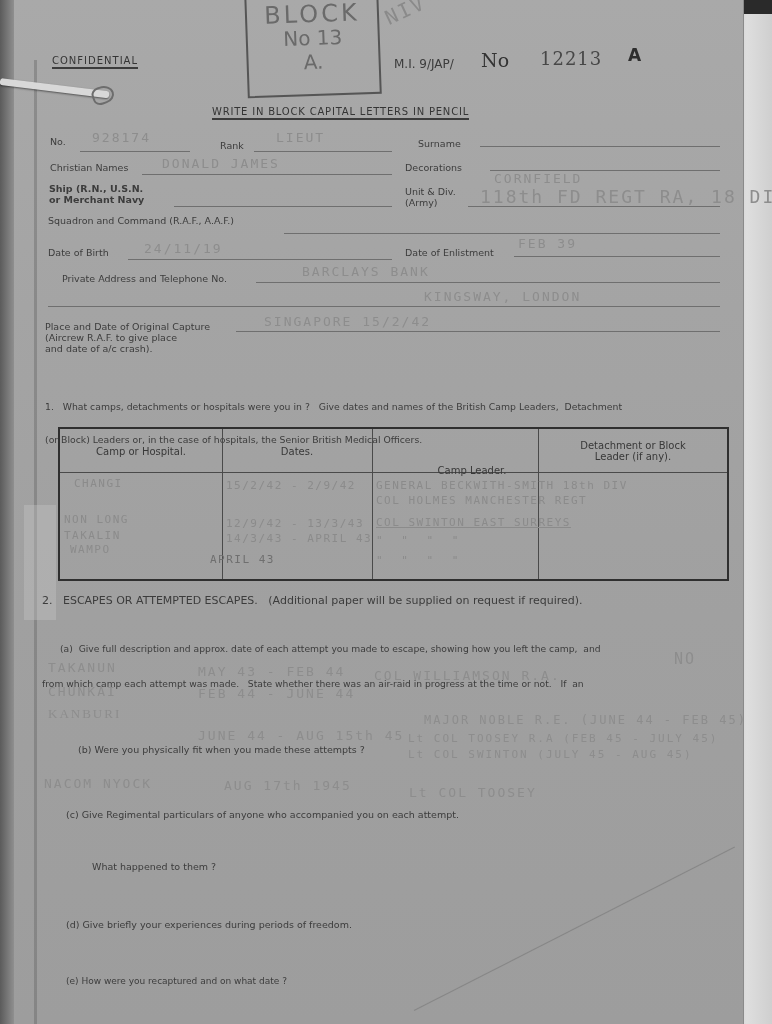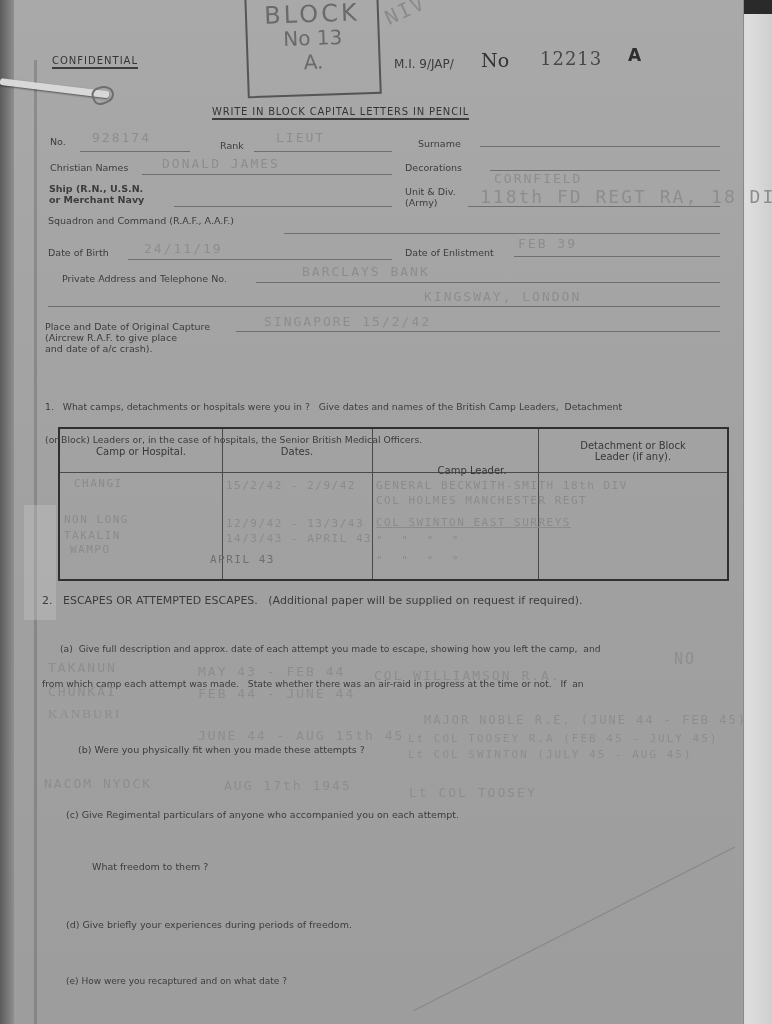--- a/index.html
+++ b/index.html
@@ -175,21 +175,21 @@
   <div class="abs hand" style="left:394px; top:732px; font-size:11px;">Lt COL TOOSEY R.A (FEB 45 - JULY 45)</div>
   <div class="abs hand" style="left:394px; top:748px; font-size:11px;">Lt COL SWINTON (JULY 45 - AUG 45)</div>
 
   <div class="abs printed" style="left:52px; top:744px;margin-left:12px;">(b)  Were you physically fit when you made these attempts ?</div>
 
   <div class="abs hand" style="left:30px; top:776px;">NACOM NYOCK</div>
   <div class="abs hand" style="left:210px; top:778px;">AUG 17th 1945</div>
   <div class="abs hand" style="left:395px; top:785px;">Lt COL TOOSEY</div>
 
   <div class="abs printed" style="left:52px; top:809px;">(c)  Give Regimental particulars of anyone who accompanied you on each attempt.</div>
-  <div class="abs printed" style="left:78px; top:861px;">What freedom to them ?</div>
+  <div class="abs printed" style="left:78px; top:861px;">What happened to them ?</div>
   <div class="abs printed" style="left:52px; top:919px;">(d)  Give briefly your experiences during periods of freedom.</div>
   <div class="abs printed" style="left:52px; top:976px; font-size:9px;">(e)  How were you recaptured and on what date ?</div>
 
   <div class="diag-line"></div>
 </div>
 
 <div class="left-shadow"></div>
 <div class="string"></div>
 <div class="string-knot"></div>
 

